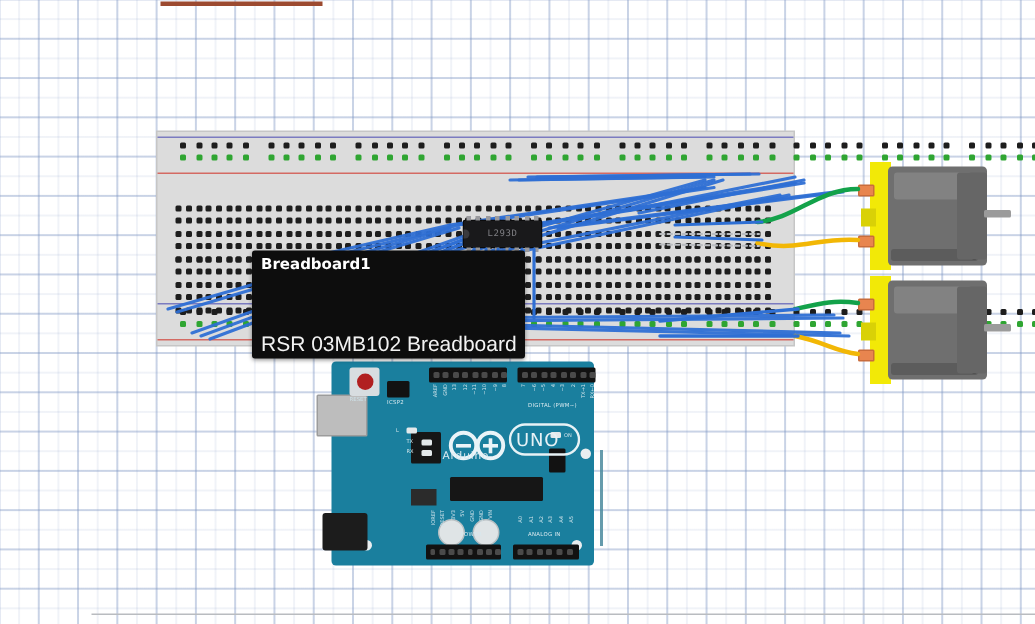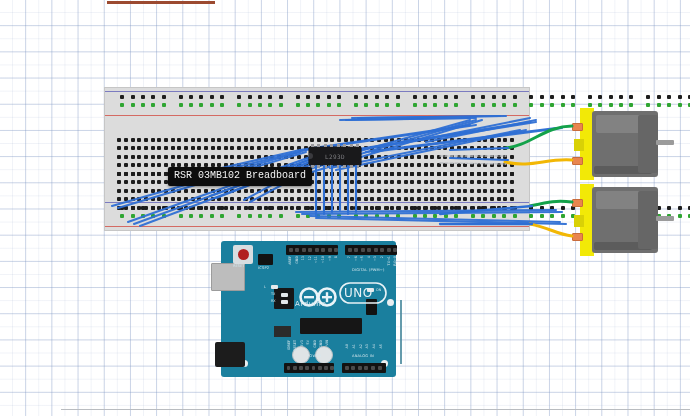--- a/index.html
+++ b/index.html
@@ -125,21 +125,21 @@
   
   #tooltip{
     position:absolute;left:168px;top:167px;
     background:#0d0d0d;color:#ffffff;
     padding:3px 6px 4px 6px;
     border-radius:2px;
     z-index:60;
     box-shadow:0 1px 3px rgba(0,0,0,.45);
   }
   #tooltip-title{font-size:10px;font-weight:bold;line-height:13px;font-family:"DejaVu Sans",sans-serif;}
-  #tooltip-sub{font-size:10px;line-height:12px;color:#f2f2f2;font-family:Liberation Mono, monospace;}
+  #tooltip-sub{font-size:14px;line-height:12px;color:#f2f2f2;font-family:Liberation Sans, sans-serif;margin-top:40px;}
 </style>
 </head>
 <body>
 
 <div id="canvas">
 
   <div class="grid-minor"></div>
   <div class="grid-major"></div>
 
   <div id="top-bar"></div>
@@ -698,17 +698,18 @@
         <span class="ard-vlbl" style="left:134px;top:103px;">A0</span>
         <span class="ard-vlbl" style="left:140.8px;top:103px;">A1</span>
         <span class="ard-vlbl" style="left:147.6px;top:103px;">A2</span>
         <span class="ard-vlbl" style="left:154.4px;top:103px;">A3</span>
         <span class="ard-vlbl" style="left:161.2px;top:103px;">A4</span>
         <span class="ard-vlbl" style="left:168px;top:103px;">A5</span>
       </div>
   </div>
 
   <div id="tooltip">
+    <div id="tooltip-title">Breadboard1</div>
     <div id="tooltip-sub">RSR 03MB102 Breadboard</div>
   </div>
 
 
 </div>
 
 </body></html>

